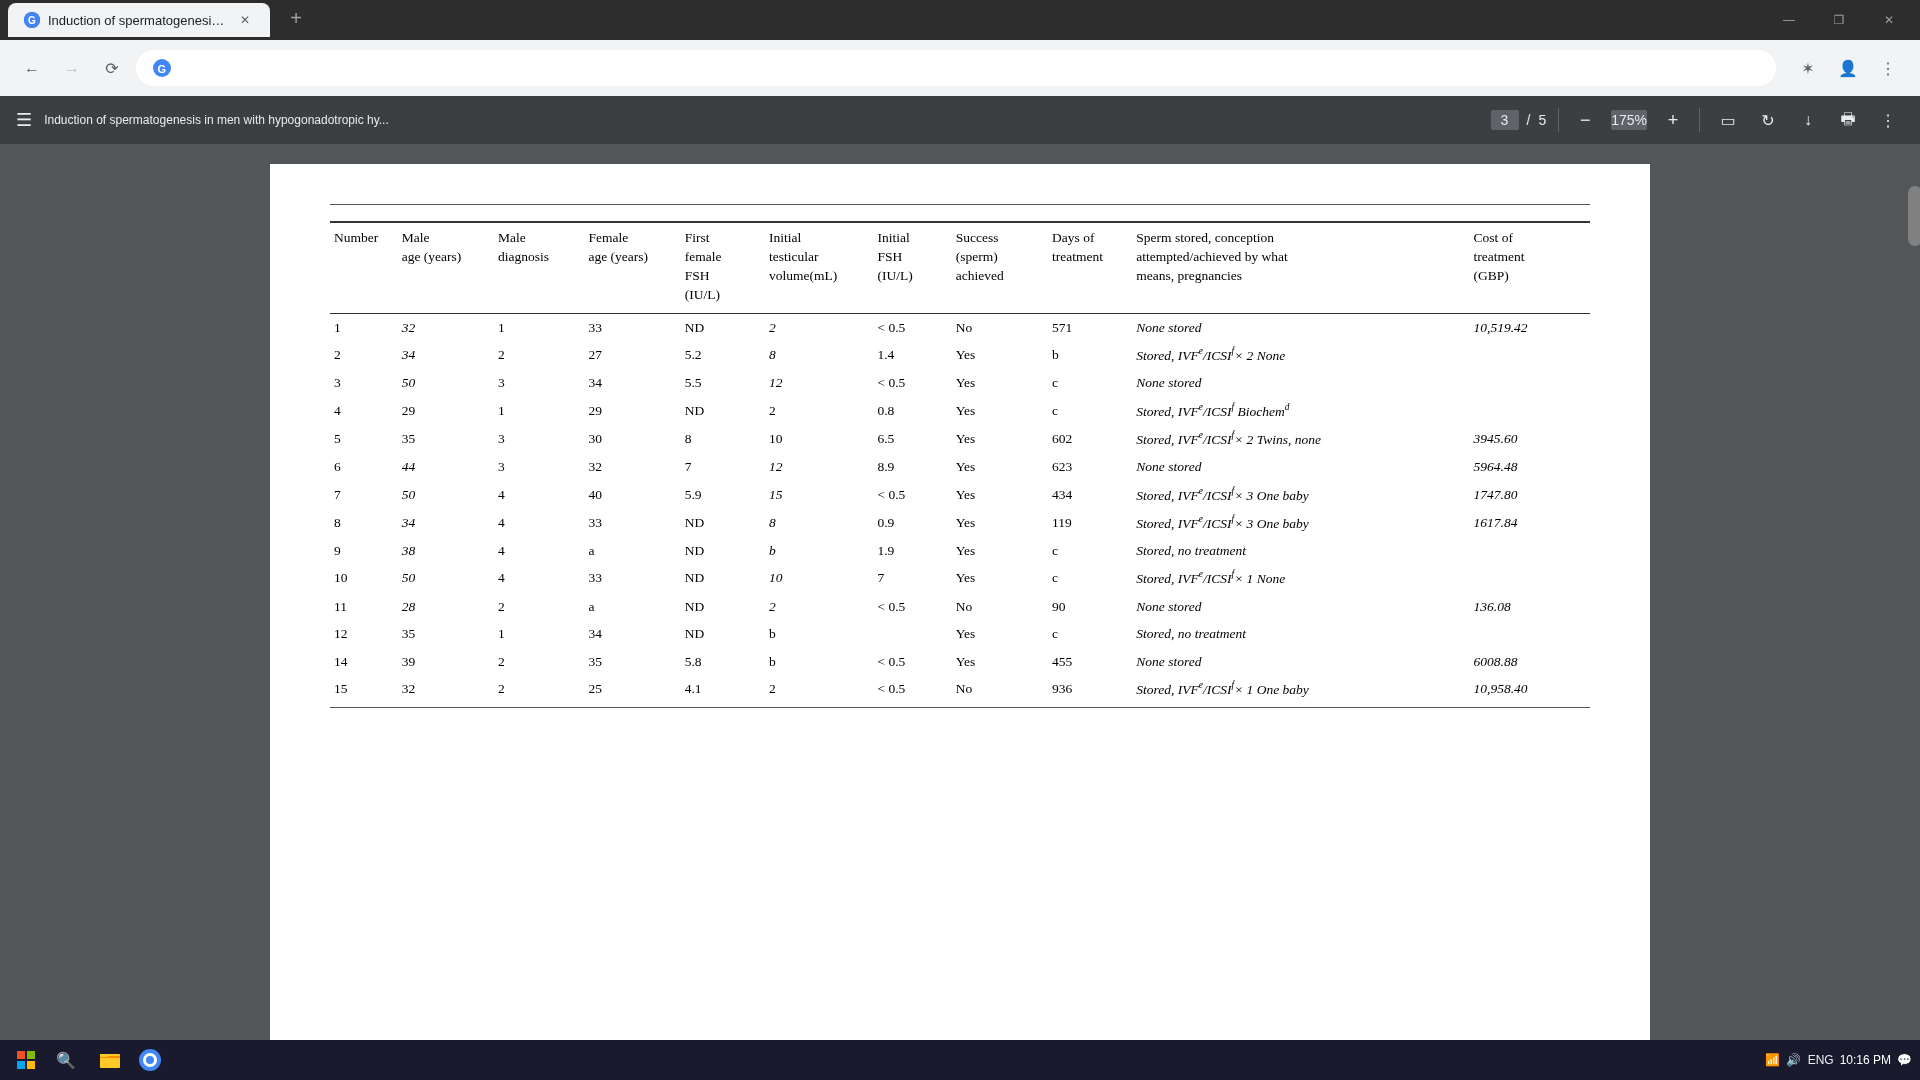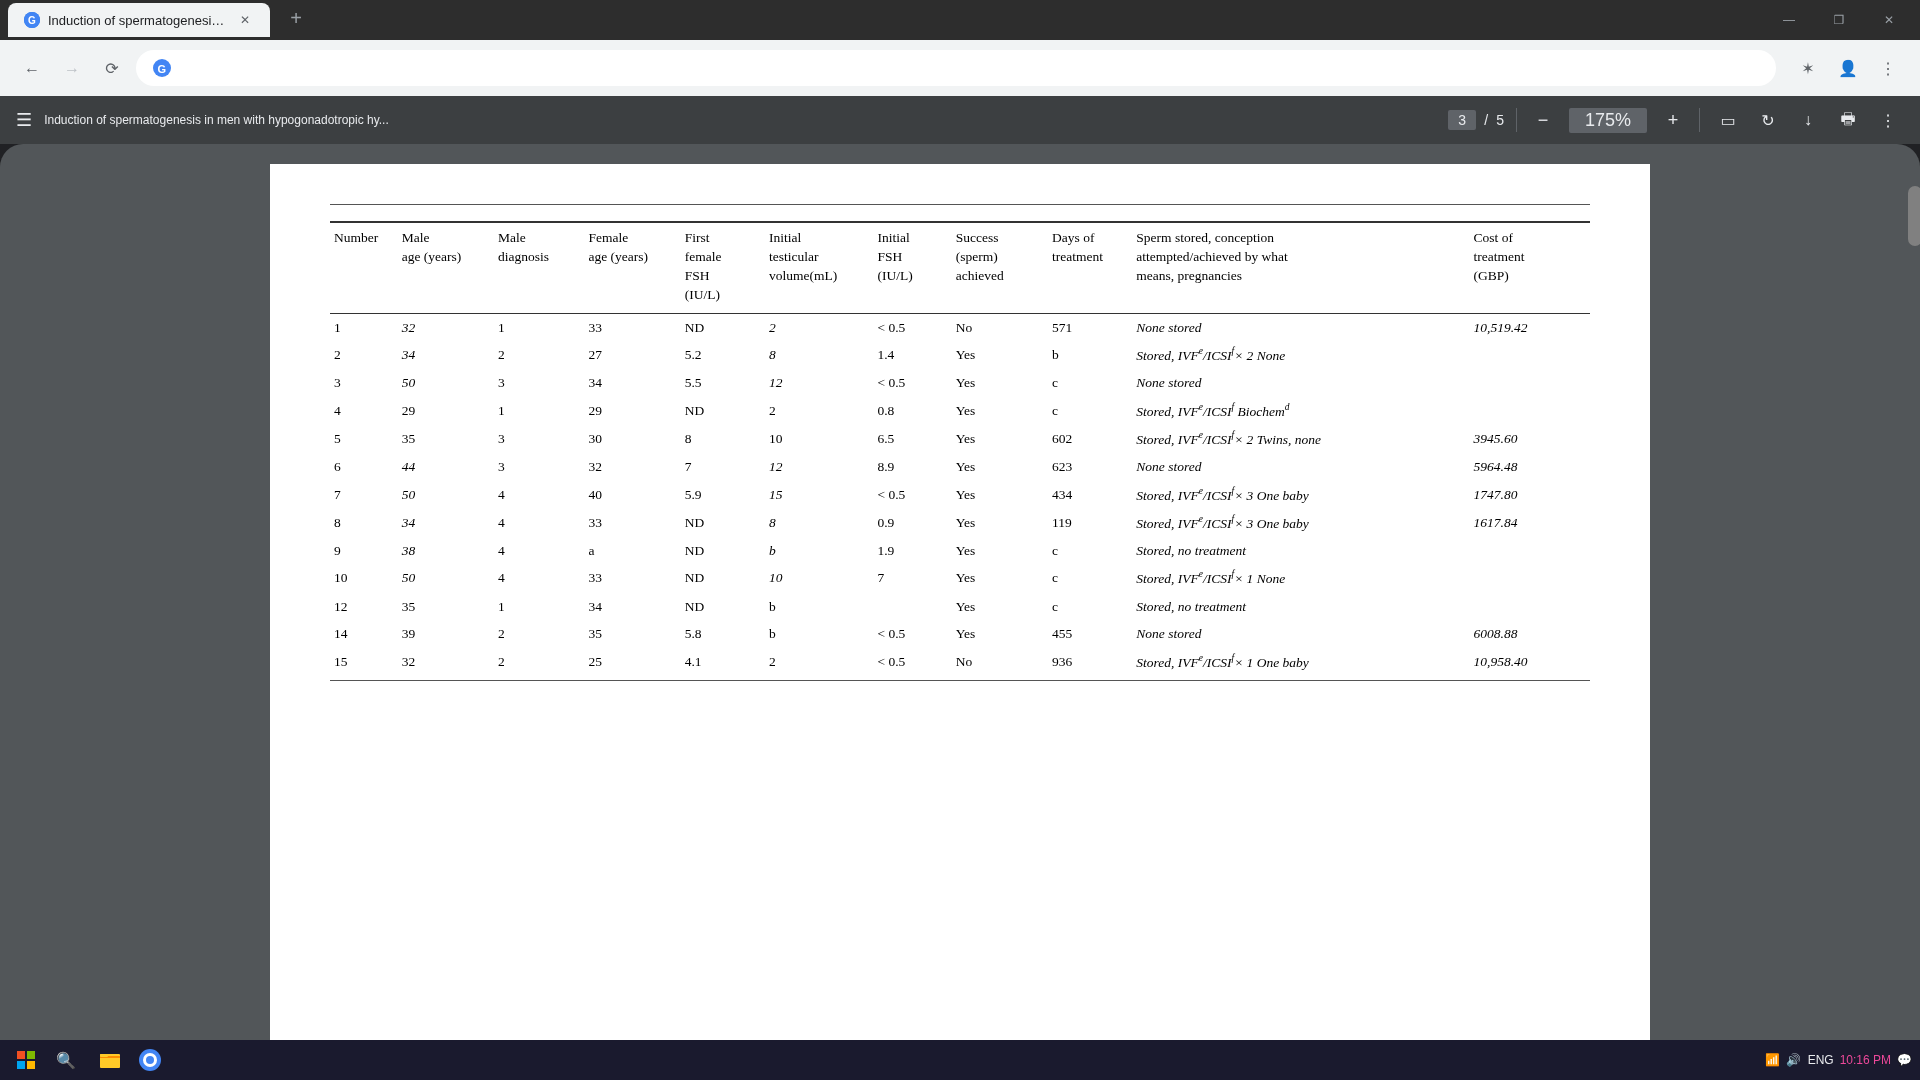--- a/index.html
+++ b/index.html
@@ -151,23 +151,23 @@
       background: #5f6368;
     }
     .zoom-btn {
       color: #e8eaed;
       font-size: 18px;
       cursor: pointer;
       width: 28px; height: 28px;
       display: flex; align-items: center; justify-content: center;
     }
     .zoom-level {
-      font-size: 18px;
-      color: #e8eaed;
-      padding: 2px 16px;
+      font-size: 14px;
+      color: #e8eaed;
+      padding: 2px 0;
       background: #5f6368;
       border-radius: 2px;
     }
     .pdf-tools {
       display: flex;
       gap: 8px;
       margin-left: auto;
     }
     .pdf-tool-btn {
       color: #e8eaed;
@@ -179,21 +179,20 @@
 
     
     .pdf-content {
       background: #525659;
       flex: 1;
       display: flex;
       justify-content: center;
       overflow-y: auto;
       padding: 20px 12px;
       height: calc(1080px - 40px - 38px - 56px - 48px - 40px);
-      border-radius: 23px;
     }
     .pdf-page {
       background: white;
       width: 1380px;
       min-height: 700px;
       padding: 40px 60px;
       font-family: 'Times New Roman', Times, serif;
       position: relative;
     }
 
@@ -498,20 +497,33 @@
               <td>33</td>
               <td>ND</td>
               <td><em>10</em></td>
               <td>7</td>
               <td>Yes</td>
               <td>c</td>
               <td style="font-style: italic;">Stored, IVF<sup>e</sup>/ICSI<sup>f</sup>× 1  None</td>
               <td><em></em></td>
             </tr>
             <tr>
+              <td>11</td>
+              <td><em>28</em></td>
+              <td>2</td>
+              <td>a</td>
+              <td>ND</td>
+              <td><em>2</em></td>
+              <td>&lt; 0.5</td>
+              <td>No</td>
+              <td>90</td>
+              <td style="font-style: italic;">None stored</td>
+              <td><em>136.08</em></td>
+            </tr>
+            <tr>
               <td>12</td>
               <td>35</td>
               <td>1</td>
               <td>34</td>
               <td>ND</td>
               <td>b</td>
               <td></td>
               <td>Yes</td>
               <td>c</td>
               <td style="font-style: italic;">Stored, no treatment</td>
@@ -579,18 +591,18 @@
           <path d="M12 5 L22 5 A10 10 0 0 1 22 5Z" fill="#ea4335"></path>
           <circle cx="12" cy="12" r="4" fill="#4285f4"></circle>
         </svg>
       </div>
     </div>
     <div class="taskbar-right">
       <div class="taskbar-icons-right">
         <span>📶</span>
         <span>🔊</span>
         <span style="font-size:12px; color:#e8eaed;">ENG</span>
-        <span style="font-size:12px; color:#ec4899;">10:16 PM</span>
+        <span style="font-size:12px; color:#ffffff;">10:16 PM</span>
         <span>💬</span>
       </div>
     </div>
   </div>
 </div>
 
 </body></html>

